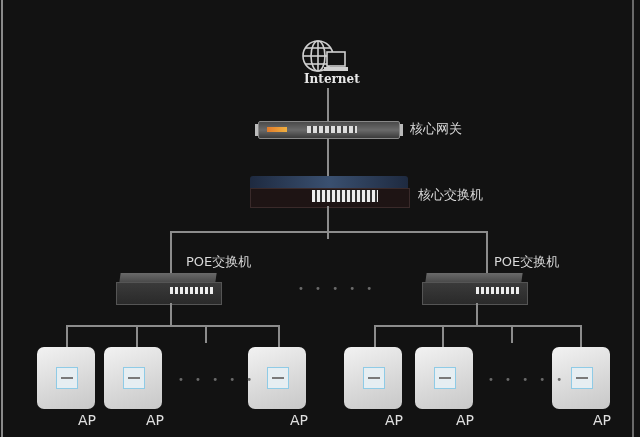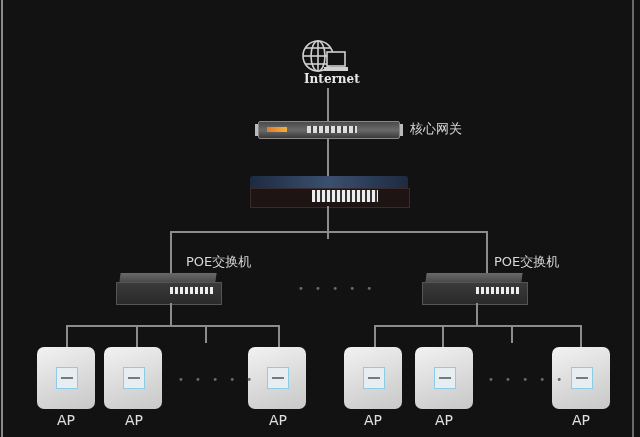--- a/index.html
+++ b/index.html
@@ -2,21 +2,21 @@
 <html><head>
 <meta charset="utf-8">
 <style>
   html, body { margin: 0; padding: 0; }
   body { width: 640px; height: 437px; background: #121212; position: relative; overflow: hidden; font-family: "DejaVu Sans", sans-serif; }
   .frame { position: absolute; left: 0; top: 0; width: 640px; height: 437px; }
   .edge-l { position: absolute; left: 1px; top: 0; width: 2px; height: 437px; background: #8a8a8a; }
   .edge-r { position: absolute; left: 632px; top: 0; width: 2px; height: 437px; background: #6a6a6a; }
   .line { position: absolute; background: #8c8c8c; }
   .label { position: absolute; color: #d8d8d8; font-size: 13px; white-space: nowrap; }
-  .ap-label { position: absolute; color: #e0e0e0; font-size: 14px; width: 60px; text-align: center; }
+  .ap-label { position: absolute; color: #e0e0e0; font-size: 14px; width: 60px; text-align: right; }
   .dots { position: absolute; color: #6a6a6a; font-size: 10px; letter-spacing: 4px; }
   .ap { position: absolute; width: 58px; height: 62px; border-radius: 7px; background: linear-gradient(160deg, #f2f2f2 0%, #d8d8d8 60%, #c8c8c8 100%); }
   .ap .chip { position: absolute; left: 19px; top: 20px; width: 20px; height: 20px; border: 1px solid #8fcbe6; background: #e6eef2; }
   .ap .chip::after { content: ""; position: absolute; left: 4px; top: 9px; width: 12px; height: 2px; background: #7a7a7a; }
   .gateway { position: absolute; left: 258px; top: 121px; width: 140px; height: 16px; background: linear-gradient(#4a4a4a, #6a6a6a 50%, #3a3a3a); border: 1px solid #888; border-radius: 2px; }
   .gateway .logo { position: absolute; left: 8px; top: 5px; width: 20px; height: 5px; background: linear-gradient(90deg, #e07a2a, #f0b040); }
   .gateway .ports { position: absolute; left: 48px; top: 4px; width: 50px; height: 7px; background: repeating-linear-gradient(90deg, #ddd 0 4px, #444 4px 6px); }
   .gateway .ear { position: absolute; top: 2px; width: 3px; height: 12px; background: #bbb; }
   .core { position: absolute; left: 250px; top: 176px; width: 158px; height: 30px; }
   .core .top { position: absolute; left: 0; top: 0; width: 158px; height: 12px; background: linear-gradient(90deg, #1e2a40, #3a5070 50%, #1e2a40); border-radius: 3px 3px 0 0; }
@@ -59,20 +59,21 @@
   </div>
   <div class="label" style="left:410px; top:120px;">核心网关</div>
 
   <div class="line" style="left:327px; top:138px; width:2px; height:38px;"></div>
 
   <div class="core">
     <div class="top"></div>
     <div class="front"></div>
     <div class="ports"></div>
   </div>
+  <div class="label" style="left:418px; top:186px;">核心交换机</div>
 
   <div class="line" style="left:327px; top:206px; width:2px; height:26px;"></div>
   <div class="line" style="left:170px; top:231px; width:318px; height:2px;"></div>
   <div class="line" style="left:170px; top:231px; width:2px; height:45px;"></div>
   <div class="line" style="left:486px; top:231px; width:2px; height:45px;"></div>
   <div class="line" style="left:327px; top:231px; width:2px; height:8px;"></div>
 
   <div class="poe" style="left:116px; top:273px;">
     <div class="top"></div>
     <div class="front"></div>

